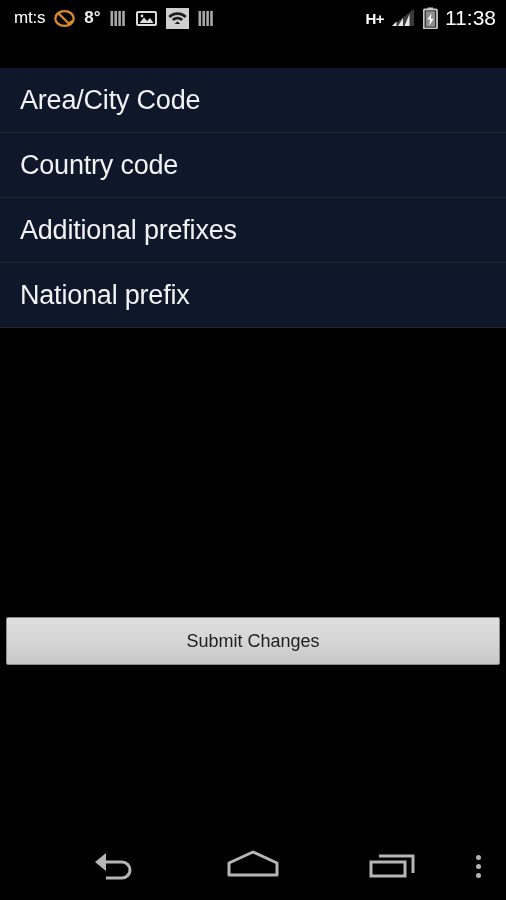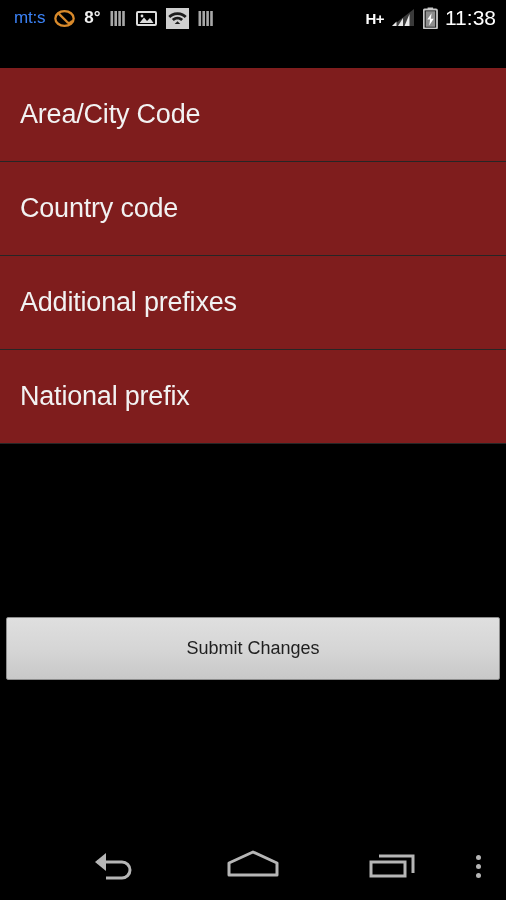--- a/index.html
+++ b/index.html
@@ -38,21 +38,21 @@
     flex: 1 1 auto;
     min-width: 0;
   }
   .sb-right {
     display: flex;
     align-items: center;
     gap: 7px;
     flex: 0 0 auto;
   }
   .sb-carrier {
-    color: #3b82f6;
+    color: #ffffff;
     font-size: 17px;
     letter-spacing: -0.2px;
     white-space: nowrap;
     text-align: right;
   }
   .sb-temp {
     color: #efefef;
     font-size: 17px;
     font-weight: bold;
     white-space: nowrap;
@@ -95,26 +95,26 @@
   
   #pref-list {
     position: absolute;
     top: 68px; left: 0;
     width: 506px;
     background: #000000;
   }
   .pref-item {
     position: relative;
     box-sizing: border-box;
-    height: 94px;
+    height: 65px;
     padding: 0 20px;
     display: flex;
     flex-direction: column;
     justify-content: center;
-    background: #7f1d1d;
+    background: #0f172a;
     border-bottom: 1px solid #262626;
   }
   .pref-item.has-sub {
     justify-content: center;
   }
   .pref-title {
     color: #f2f2f2;
     font-size: 27px;
     font-weight: normal;
     letter-spacing: -0.2px;
@@ -130,21 +130,21 @@
   
   #submit-wrap {
     position: absolute;
     top: 617px; left: 0;
     width: 506px;
     padding: 0 6px;
     box-sizing: border-box;
   }
   #submit-button {
     width: 100%;
-    height: 63px;
+    height: 48px;
     border: 1px solid #8d8d8d;
     border-radius: 2px;
     background: linear-gradient(to bottom, #dfdfdf 0%, #d6d6d6 50%, #c8c8c8 100%);
     color: #1f1f1f;
     font-family: "Liberation Sans", sans-serif;
     font-size: 18px;
     letter-spacing: 0px;
     cursor: pointer;
     display: flex;
     align-items: center;

